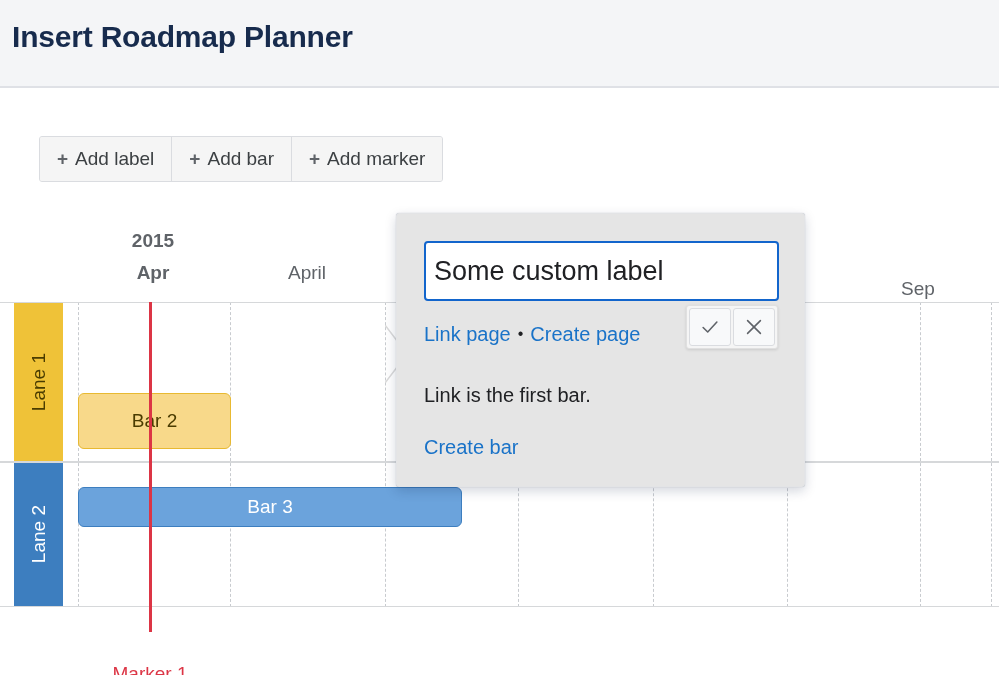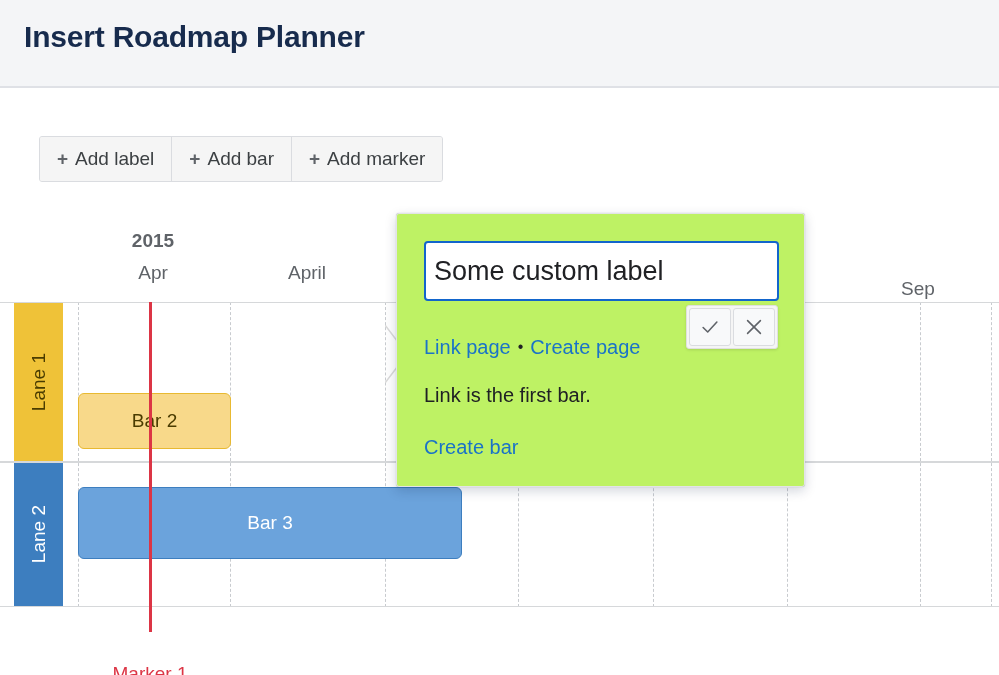--- a/index.html
+++ b/index.html
@@ -16,21 +16,21 @@
 
   
   .app-header {
     position: absolute; left: 0; top: 0;
     width: 999px; height: 88px;
     background: #f4f5f7;
     border-bottom: 2px solid #dfe1e6;
     box-sizing: border-box;
   }
   .app-title {
-    position: absolute; left: 24px; top: 20px;
+    position: absolute; left: 12px; top: 20px;
     font-size: 30px; font-weight: bold;
     color: #172b4d;
     letter-spacing: -0.2px;
     white-space: nowrap;
   }
 
   
   .toolbar {
     position: absolute; left: 39px; top: 136px;
     display: flex;
@@ -135,42 +135,42 @@
     transform: translateX(-50%);
     cursor: pointer;
     margin-top: 28px;
   }
 
   
   .popup {
     position: absolute;
     left: 396px; top: 213px;
     width: 409px; height: 274px;
-    background: #bef264;
+    background: #e5e5e5;
     border: 1px solid #e3e4e6;
     border-radius: 3px;
     box-shadow: 0 4px 12px rgba(9,30,66,0.18), 0 0 1px rgba(9,30,66,0.28);
     box-sizing: border-box;
     z-index: 40;
   }
   .popup-input {
     position: absolute; left: 27px; top: 27px;
     width: 355px; height: 60px;
     box-sizing: border-box;
     border: 2px solid #1265cc;
     border-radius: 4px;
     background: #fff;
     font-family: "Liberation Sans", sans-serif;
     font-size: 27px;
     color: #202124;
     padding: 0 8px;
     outline: none;
   }
   .popup-links {
-    position: absolute; left: 27px; top: 122px;
+    position: absolute; left: 27px; top: 109px;
     font-size: 20px;
     color: #1a73c8;
     white-space: nowrap;
   }
   .popup-links a {
     color: #1a73c8;
     text-decoration: none;
     cursor: pointer;
   }
   .sep-dot {
@@ -240,21 +240,21 @@
     <span class="tb-plus">+</span>
     <span>Add marker</span>
   </button>
 </div>
 
 <div class="timeline">
 
   <div class="tl-header">
     <div class="year-label" id="year-label" style="left: 153px; top: 8px;">2015</div>
     <div id="month-labels">
-        <div class="month-label" style="left: 153px; top: 40px;">Apr</div>
+        <div class="month-label" style="left: 153px; top: 40px; font-weight: bold;">Apr</div>
         <div class="month-label" style="left: 307px; top: 40px;">April</div>
         <div class="month-label" style="left: 918px; top: 56px;">Sep</div>
       </div>
   </div>
 
   <div class="tl-grid">
     <div id="gridlines">
         <div class="grid-line" style="left: 78px;"></div>
         <div class="grid-line" style="left: 230px;"></div>
         <div class="grid-line" style="left: 385px;"></div>
@@ -273,21 +273,21 @@
               <path d="M0 0 L22 29 L0 58" stroke="#dadada" stroke-width="1.5" fill="none"></path>
             </svg></div>
           <div class="bar" style="left: 78px; width: 153px; top: 90px; height: 56px; background: rgb(248, 217, 138); border: 1px solid rgb(232, 185, 49); color: rgb(74, 60, 0);">
             <span>Bar 2</span>
           </div>
         </div>
         <div class="lane-row" style="top: 160px; height: 145px;">
           <div class="lane-tab" style="background: rgb(61, 126, 191);">
             <span class="lane-tab-text" style="color: rgb(255, 255, 255);">Lane 2</span>
           </div>
-          <div class="bar" style="left: 78px; width: 384px; top: 24px; height: 72px; background: rgb(107, 163, 220); border: 1px solid rgb(61, 126, 191); color: rgb(255, 255, 255);">
+          <div class="bar" style="left: 78px; width: 384px; top: 24px; height: 40px; background: rgb(107, 163, 220); border: 1px solid rgb(61, 126, 191); color: rgb(255, 255, 255);">
             <span>Bar 3</span>
           </div>
         </div>
       </div>
     <div id="markers">
         <div class="marker-line" style="left: 149px; top: 0px; height: 305px; background: rgb(220, 53, 69);"></div>
       </div>
   </div>
 
   <div id="marker-labels">

